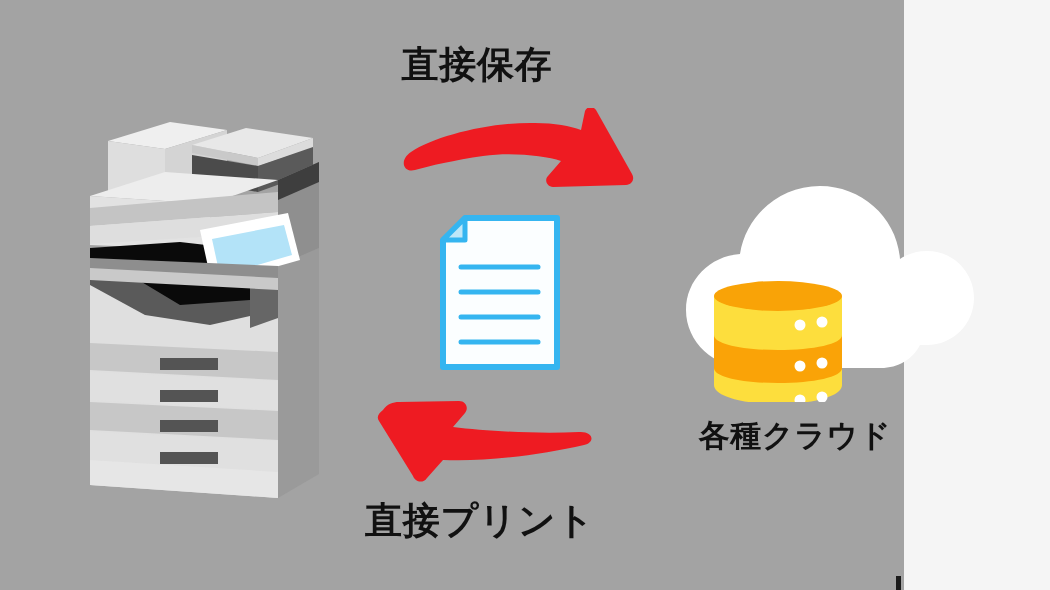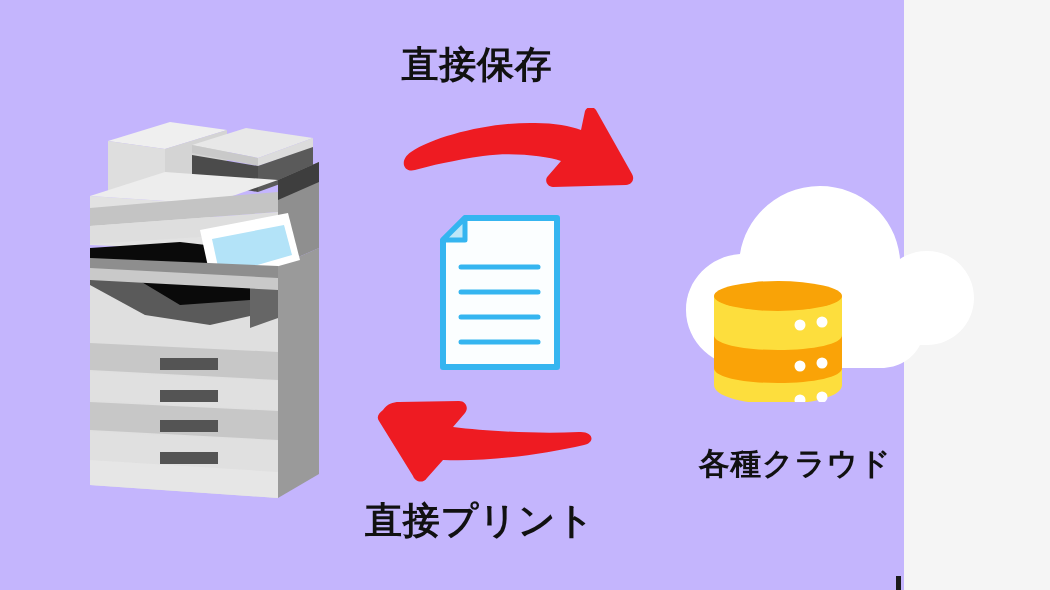--- a/index.html
+++ b/index.html
@@ -11,21 +11,21 @@
     height: 590px;
     background: #f5f5f5;
     font-family: "Liberation Sans", "DejaVu Sans", sans-serif;
     overflow: hidden;
     position: relative;
   }
   #scene {
     position: relative;
     width: 904px;
     height: 590px;
-    background: #c4b5fd;
+    background: #a3a3a3;
   }
 
   
   .label {
     position: absolute;
     color: #111111;
     font-weight: 700;
     letter-spacing: 0.02em;
     white-space: nowrap;
     text-align: center;
@@ -39,21 +39,20 @@
   #label-print {
     left: 0; top: 498px; width: 1050px;
     font-size: 37px;
     transform: translateX(-45px);
   }
   #label-cloud {
     left: 645px; top: 415px; width: 300px;
     font-size: 31px;
     line-height: 1.38;
     white-space: normal;
-    margin-top: 28px;
   }
 
   
   .svgbox { position: absolute; }
 
   
   #corner-mark {
     position: absolute;
     right: 3px;
     bottom: 0px;

